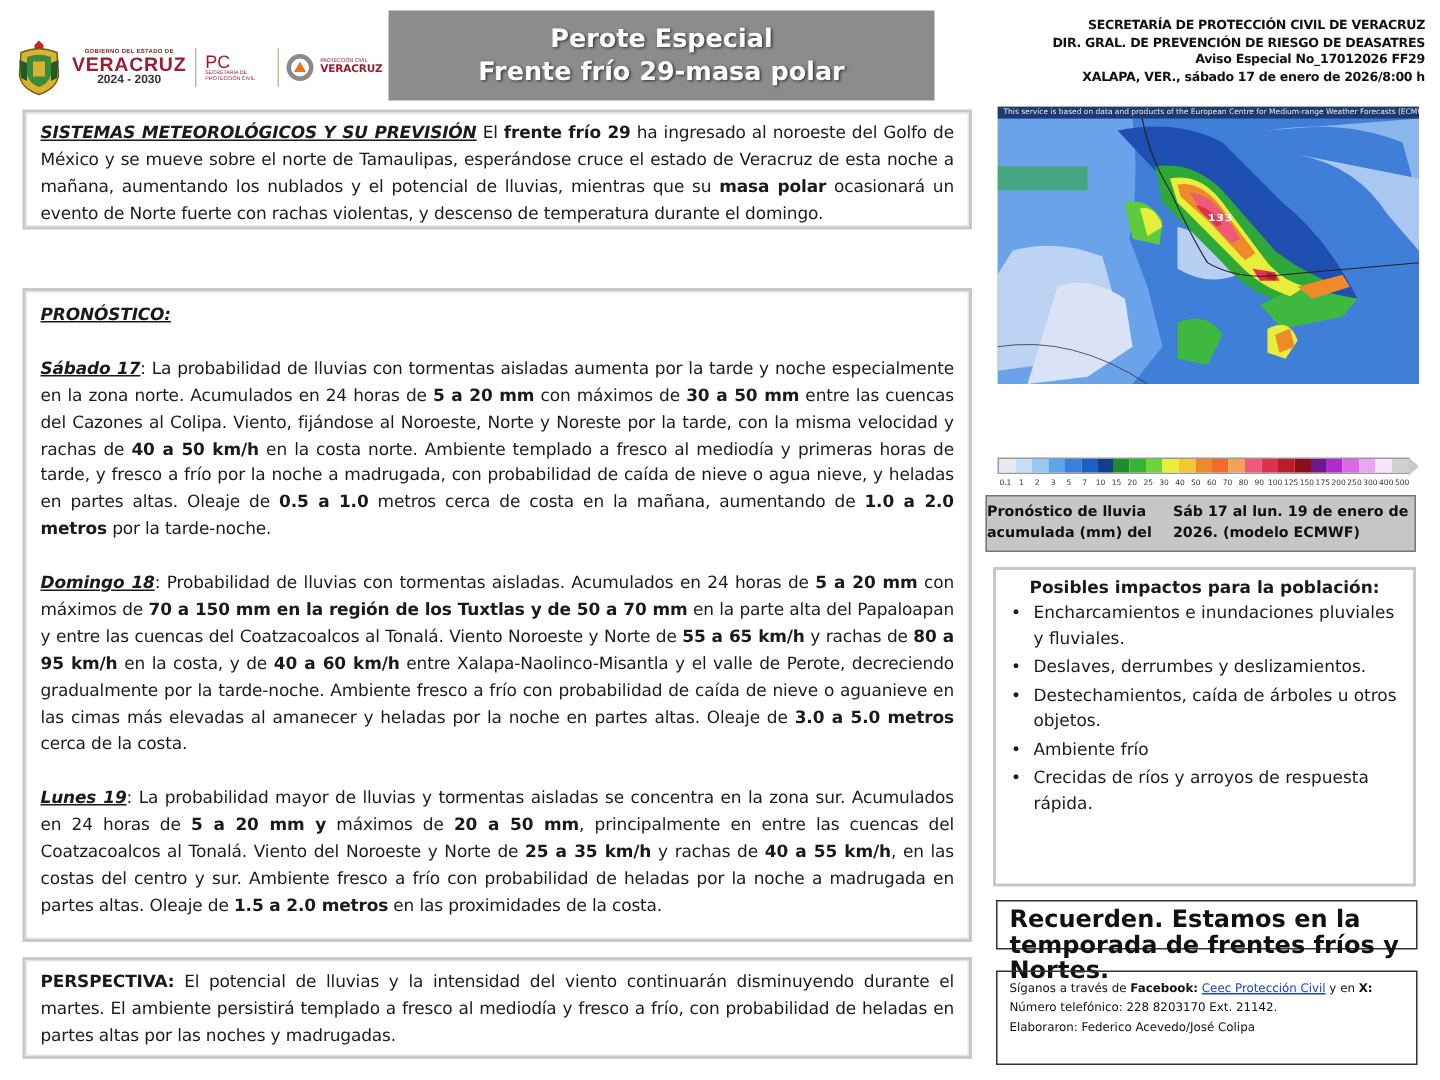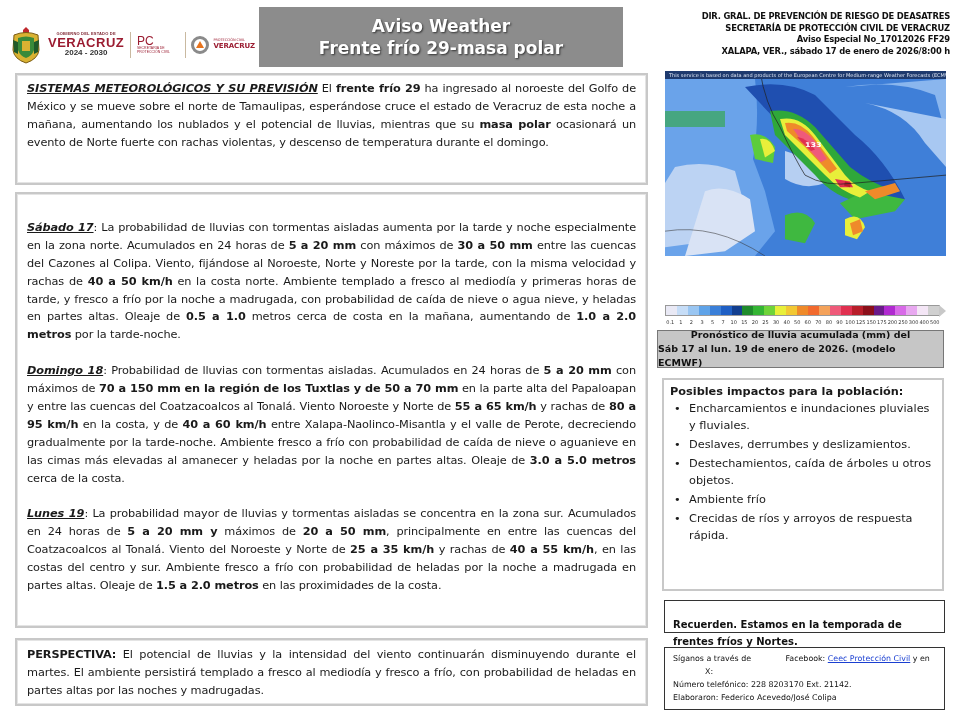--- a/index.html
+++ b/index.html
@@ -29,51 +29,51 @@
 
   
   .header-info { position: absolute; right: 10px; top: 11px; text-align: right; font-size: 8.4px; line-height: 11.5px; font-weight: bold; color: #111; font-family: "DejaVu Sans", sans-serif; letter-spacing: -0.2px; }
 
   
   .box { position: absolute; border: 2px solid #c8c8c8; box-shadow: inset 0 0 0 1px #e4e4e4; background: #fff; }
   .txt { font-family: "DejaVu Sans", sans-serif; font-size: 11.3px; line-height: 17.9px; text-align: justify; color: #1a1a1a; letter-spacing: -0.1px; }
   .txt b { font-weight: bold; }
   .hdr-iu { font-weight: bold; font-style: italic; text-decoration: underline; }
 
-  .sistemas { left: 15px; top: 73px; width: 633px; height: 112px; padding: 5px 10px; }
+  .sistemas { left: 15px; top: 73px; width: 633px; height: 80px; padding: 5px 10px; }
   .pronostico { left: 15px; top: 192px; width: 633px; height: 436px; padding: 7px 10px; }
   .perspectiva { left: 15px; top: 638px; width: 633px; height: 68px; padding: 6px 10px; }
   .persp-label { font-weight: bold; }
   .gap { height: 17.9px; }
 
   
   .map { position: absolute; left: 665px; top: 71px; width: 281px; height: 185px; overflow: hidden; background: #bef264; }
   .map svg { width: 100%; height: 100%; display: block; }
   .map-attrib { position: absolute; left: 0; top: 0; width: 100%; height: 8px; background: #1e3a6e; color: #dfe7f5; font-size: 5px; line-height: 8px; padding-left: 4px; white-space: nowrap; overflow: hidden; font-family: "DejaVu Sans", sans-serif; }
 
   
   .legend { position: absolute; left: 665px; top: 305px; width: 281px; height: 26px; }
   .legend-bar { display: flex; height: 11px; border: 1px solid #999; margin-right: 6px; position: relative; }
   .legend-bar span { flex: 1; }
   .legend-arrow { position: absolute; right: -7px; top: -1px; width: 0; height: 0; border-top: 6px solid transparent; border-bottom: 6px solid transparent; border-left: 7px solid #c8c8c8; }
   .legend-ticks { display: flex; margin-top: 3px; margin-right: 6px; }
   .legend-ticks span { flex: 1; font-size: 5px; color: #333; text-align: center; font-family: "DejaVu Sans", sans-serif; }
 
-  .map-caption { position: absolute; left: 657px; top: 330px; width: 287px; height: 38px; background: #c6c6c6; border: 1px solid #777; display: flex; flex-direction: column; align-items: center; justify-content: center; font-family: "DejaVu Sans", sans-serif; font-weight: bold; font-size: 9.5px; line-height: 14px; color: #111; }
+  .map-caption { position: absolute; left: 657px; top: 330px; width: 287px; height: 38px; background: #c6c6c6; border: 1px solid #777; display: flex; flex-direction: row; align-items: center; justify-content: center; font-family: "DejaVu Sans", sans-serif; font-weight: bold; font-size: 9.5px; line-height: 14px; color: #111; }
 
   
   .impacts { position: absolute; left: 662px; top: 378px; width: 282px; height: 213px; border: 2px solid #c8c8c8; padding: 3px 6px; font-family: "DejaVu Sans", sans-serif; }
-  .impacts h3 { font-size: 11.3px; font-weight: bold; line-height: 17px; }
+  .impacts h3 { font-size: 11.3px; font-weight: bold; text-align: center; line-height: 17px; }
   .impacts ul { list-style: none; }
   .impacts li { position: relative; padding-left: 19px; font-size: 11.3px; line-height: 17.3px; margin-bottom: 1.5px; }
   .impacts li::before { content: "•"; position: absolute; left: 4px; top: 0; }
 
-  .recuerden { position: absolute; left: 664px; top: 600px; width: 281px; height: 33px; border: 1.5px solid #333; padding: 15px 8px; font-family: "DejaVu Sans", sans-serif; font-weight: bold; font-size: 10px; line-height: 17px; color: #111; }
+  .recuerden { position: absolute; left: 664px; top: 600px; width: 281px; height: 33px; border: 1.5px solid #333; padding: 3px 8px; font-family: "DejaVu Sans", sans-serif; font-weight: bold; font-size: 16px; line-height: 17px; color: #111; }
   .contact { position: absolute; left: 664px; top: 647px; width: 281px; height: 63px; border: 1.5px solid #333; padding: 4px 8px; font-family: "DejaVu Sans", sans-serif; font-size: 7.9px; line-height: 13px; color: #111; }
-  .contact b { font-weight: normal; margin-left: 32px; }
+  .contact b { font-weight: bold; }
   .contact a { color: #1a3fd1; text-decoration: underline; }
 </style>
 </head>
 <body>
 
 <div class="logos">
   <div class="shield">
     <svg viewBox="0 0 32 38" width="32" height="38">
       <path d="M16 1 L19 4 L19 7 L13 7 L13 4 Z" fill="#c0282d"></path>
       <path d="M4 9 Q16 4 28 9 L29 24 Q28 33 16 37 Q4 33 3 24 Z" fill="#d9b232" stroke="#7a5a12" stroke-width="1"></path>
@@ -99,36 +99,37 @@
         <div class="tri"></div>
       </div>
     <div class="txt">
       <span class="small">PROTECCIÓN CIVIL</span>
       <span class="big">VERACRUZ</span>
     </div>
   </div>
 </div>
 
 <div class="title-box">
-  <span>Aviso Weather</span>
+  <span>Perote Especial</span>
   <span>Frente frío 29-masa polar</span>
 </div>
 
 <div class="header-info">
+  <div>SECRETARÍA DE PROTECCIÓN CIVIL DE VERACRUZ</div>
   <div>DIR. GRAL. DE PREVENCIÓN DE RIESGO DE DEASATRES</div>
-  <div>SECRETARÍA DE PROTECCIÓN CIVIL DE VERACRUZ</div>
   <div>Aviso Especial No_17012026 FF29</div>
   <div>XALAPA, VER.,  sábado 17 de enero de 2026/8:00 h</div>
 </div>
 
 <div class="box sistemas">
   <p class="txt"><span class="hdr-iu">SISTEMAS METEOROLÓGICOS Y SU PREVISIÓN</span><span>  El </span><b>frente frío 29</b><span> ha ingresado al noroeste del Golfo de México y se mueve sobre el norte de Tamaulipas, esperándose cruce el estado de Veracruz de esta noche a mañana, aumentando los nublados y el potencial de lluvias, mientras que su  </span><b>masa polar</b><span> ocasionará un evento de Norte fuerte con rachas violentas, y descenso de temperatura durante el domingo.</span></p>
 </div>
 
 <div class="box pronostico">
+  <p class="txt"><span class="hdr-iu">PRONÓSTICO:</span></p>
   <div class="gap"></div>
   <p class="txt"><span class="hdr-iu">Sábado 17</span><span>: La probabilidad de lluvias con tormentas aisladas aumenta por la tarde y noche especialmente en la zona norte. Acumulados en 24 horas de </span><b>5 a 20 mm</b><span> con máximos de </span><b>30 a 50 mm</b><span> entre las cuencas del Cazones al Colipa. Viento, fijándose al Noroeste, Norte y Noreste por la tarde, con la misma velocidad y rachas de </span><b>40 a 50 km/h</b><span> en la costa norte. Ambiente templado a fresco al mediodía y primeras horas de tarde, y fresco a frío por la noche a madrugada, con probabilidad de caída de nieve o agua nieve, y heladas en partes altas. Oleaje de </span><b>0.5 a 1.0</b><span> metros cerca de costa en la mañana, aumentando de </span><b>1.0 a 2.0 metros</b><span> por la tarde-noche.</span></p>
   <div class="gap"></div>
   <p class="txt"><span class="hdr-iu">Domingo 18</span><span>: Probabilidad de lluvias con tormentas aisladas. Acumulados en 24 horas de </span><b>5 a 20 mm</b><span> con máximos de </span><b>70 a 150 mm en la región de los Tuxtlas y de 50 a 70 mm</b><span> en la parte alta del Papaloapan y entre las cuencas del Coatzacoalcos al Tonalá. Viento Noroeste y Norte de </span><b>55 a 65 km/h</b><span> y rachas de </span><b>80 a 95 km/h</b><span> en la costa, y de </span><b>40 a 60 km/h</b><span> entre Xalapa-Naolinco-Misantla y el valle de Perote, decreciendo gradualmente por la tarde-noche. Ambiente fresco a frío con probabilidad de caída de nieve o aguanieve en las cimas más elevadas al amanecer y heladas por la noche en partes altas. Oleaje de </span><b>3.0 a 5.0 metros</b><span> cerca de la costa.</span></p>
   <div class="gap"></div>
   <p class="txt"><span class="hdr-iu">Lunes 19</span><span>: La probabilidad mayor de lluvias y tormentas aisladas se concentra en la zona sur. Acumulados en 24 horas de </span><b>5 a 20 mm y</b><span> máximos de </span><b>20 a 50 mm</b><span>, principalmente en entre las cuencas del Coatzacoalcos al Tonalá. Viento del Noroeste y Norte de </span><b>25 a 35 km/h</b><span> y rachas de </span><b>40 a 55 km/h</b><span>, en las costas del centro y sur. Ambiente fresco a frío con probabilidad de heladas por la noche a madrugada en partes altas. Oleaje de </span><b>1.5 a 2.0 metros</b><span> en las proximidades de la costa.</span></p>
 </div>
 
 <div class="box perspectiva">
   <p class="txt"><span class="persp-label">PERSPECTIVA</span><b>:</b><span> El potencial de lluvias y la intensidad del viento continuarán disminuyendo durante el martes. El ambiente persistirá templado a fresco al mediodía y fresco a frío, con probabilidad de heladas en partes altas por las noches y madrugadas.</span></p>

